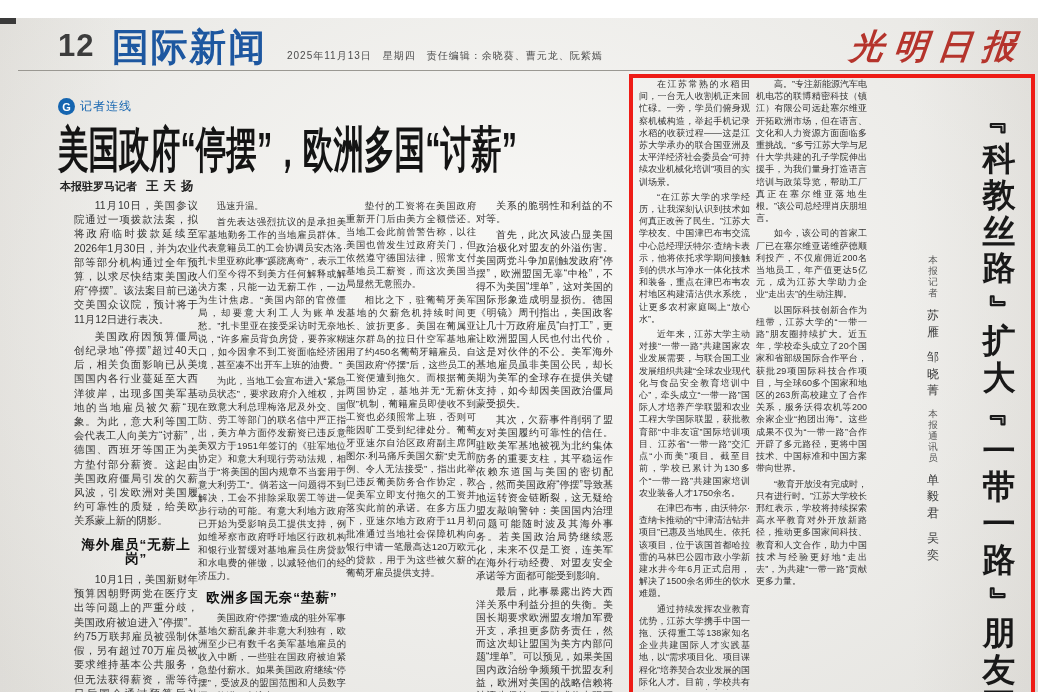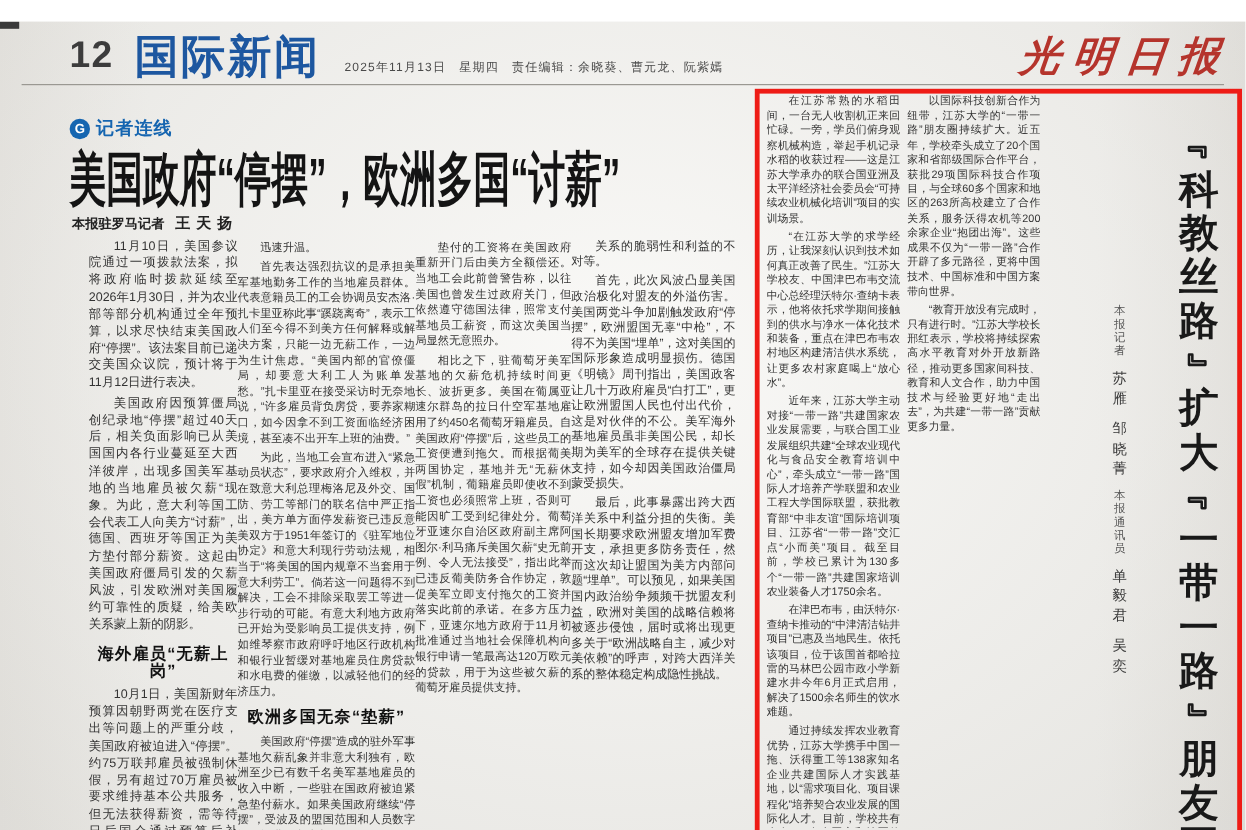--- a/index.html
+++ b/index.html
@@ -15,21 +15,21 @@
   .corner-artifact{position:absolute;left:0;top:0;width:16px;height:6px;background:#3a3a3a;}
   
   .pagenum{position:absolute;left:58px;top:10px;font-size:31px;font-weight:700;color:#3c3c3c;letter-spacing:1px;}
   .section-title{position:absolute;left:112px;top:4px;font-size:36px;font-weight:900;color:#1d57a0;letter-spacing:2px;transform:scale(1.02,1.05);transform-origin:left top;}
   .dateline{position:absolute;left:287px;top:31px;font-size:10px;color:#4a4a4a;letter-spacing:1px;white-space:nowrap;}
   .masthead{position:absolute;right:12px;top:6px;font-size:34px;color:#b5342c;font-family:"Liberation Serif", serif;font-style:italic;font-weight:700;letter-spacing:10px;transform:skewX(-6deg);}
   .header-rule{position:absolute;left:18px;top:52px;width:1002px;height:1px;background:#9a9892;}
   
   .kicker{position:absolute;left:58px;top:80px;display:flex;align-items:center;gap:5px;}
   .kicker-icon{width:17px;height:17px;border-radius:50%;background:#1565b0;color:#fff;font-size:11px;font-weight:700;display:flex;align-items:center;justify-content:center;}
-  .kicker-label{font-size:15px;font-weight:700;color:#1565b0;letter-spacing:1px;}
+  .kicker-label{font-size:12px;font-weight:400;color:#1565b0;letter-spacing:1px;}
   .headline{position:absolute;left:58px;top:99px;font-size:45px;font-weight:900;color:#141414;white-space:nowrap;transform:scale(0.68,1.08);transform-origin:left top;letter-spacing:0px;}
   .main-byline{position:absolute;left:60px;top:160px;font-size:11px;font-weight:700;color:#222;}
   .main-byline .name{font-size:12.5px;letter-spacing:5px;margin-left:6px;text-align:center;}
   
   .cols{position:absolute;left:58px;top:181px;width:571px;height:511px;display:flex;gap:0;overflow:hidden;justify-content:center;}
   .col{overflow:hidden;text-align:justify;}
   .col-1{width:124px;font-size:10.4px;line-height:14.2px;}
   .col-2{width:148px;font-size:9.4px;line-height:13px;}
   .col-3{width:130px;font-size:9.4px;line-height:13px;}
   .col-4{width:137px;font-size:10px;line-height:13px;}
@@ -85,34 +85,37 @@
         <p class="para">美国政府“停摆”造成的驻外军事基地欠薪乱象并非意大利独有，欧洲至少已有数千名美军基地雇员的收入中断，一些驻在国政府被迫紧急垫付薪水。如果美国政府继续“停摆”，受波及的盟国范围和人员数字还可能进一步扩大。</p>
         <p class="para">德国是驻有美军人数和雇员数量最多的欧洲国家。美国政府“停摆”发生后，德国政府果断采取措施，宣布为当地雇员垫薪，</p>
       </div>
     <div class="col col-3">
         <p class="para">垫付的工资将在美国政府重新开门后由美方全额偿还。当地工会此前曾警告称，以往美国也曾发生过政府关门，但依然遵守德国法律，照常支付基地员工薪资，而这次美国当局显然无意照办。</p>
         <p class="para">相比之下，驻葡萄牙美军基地的欠薪危机持续时间更长、波折更多。美国在葡属亚速尔群岛的拉日什空军基地雇用了约450名葡萄牙籍雇员。自美国政府“停摆”后，这些员工的工资便遭到拖欠。而根据葡美两国协定，基地并无“无薪休假”机制，葡籍雇员即使收不到工资也必须照常上班，否则可能因旷工受到纪律处分。葡萄牙亚速尔自治区政府副主席阿图尔·利马痛斥美国欠薪“史无前例、令人无法接受”，指出此举已违反葡美防务合作协定，敦促美军立即支付拖欠的工资并落实此前的承诺。在多方压力下，亚速尔地方政府于11月初批准通过当地社会保障机构向银行申请一笔最高达120万欧元的贷款，用于为这些被欠薪的葡萄牙雇员提供支持。</p>
       </div>
     <div class="col col-4">
         <p class="para">关系的脆弱性和利益的不对等。</p>
         <p class="para">首先，此次风波凸显美国政治极化对盟友的外溢伤害。美国两党斗争加剧触发政府“停摆”，欧洲盟国无辜“中枪”，不得不为美国“埋单”，这对美国的国际形象造成明显损伤。德国《明镜》周刊指出，美国政客让几十万政府雇员“白打工”，更让欧洲盟国人民也付出代价，这是对伙伴的不公。美军海外基地雇员虽非美国公民，却长期为美军的全球存在提供关键支持，如今却因美国政治僵局蒙受损失。</p>
+        <p class="para">其次，欠薪事件削弱了盟友对美国履约可靠性的信任。驻欧美军基地被视为北约集体防务的重要支柱，其平稳运作依赖东道国与美国的密切配合，然而美国政府“停摆”导致基地运转资金链断裂，这无疑给盟友敲响警钟：美国国内治理问题可能随时波及其海外事务。若美国政治局势继续恶化，未来不仅是工资，连美军在海外行动经费、对盟友安全承诺等方面都可能受到影响。</p>
         <p class="para">最后，此事暴露出跨大西洋关系中利益分担的失衡。美国长期要求欧洲盟友增加军费开支，承担更多防务责任，然而这次却让盟国为美方内部问题“埋单”。可以预见，如果美国国内政治纷争频频干扰盟友利益，欧洲对美国的战略信赖将被逐步侵蚀，届时或将出现更多关于“欧洲战略自主，减少对美依赖”的呼声，对跨大西洋关系的整体稳定构成隐性挑战。</p>
       </div>
   </div>
 
   <div class="red-box">
     <div class="red-cols">
       <div class="red-col">
           <p class="para">在江苏常熟的水稻田间，一台无人收割机正来回忙碌。一旁，学员们俯身观察机械构造，举起手机记录水稻的收获过程——这是江苏大学承办的联合国亚洲及太平洋经济社会委员会“可持续农业机械化培训”项目的实训场景。</p>
           <p class="para">“在江苏大学的求学经历，让我深刻认识到技术如何真正改善了民生。”江苏大学校友、中国津巴布韦交流中心总经理沃特尔·查纳卡表示，他将依托求学期间接触到的供水与净水一体化技术和装备，重点在津巴布韦农村地区构建清洁供水系统，让更多农村家庭喝上“放心水”。</p>
           <p class="para">近年来，江苏大学主动对接“一带一路”共建国家农业发展需要，与联合国工业发展组织共建“全球农业现代化与食品安全教育培训中心”，牵头成立“一带一路”国际人才培养产学联盟和农业工程大学国际联盟，获批教育部“中非友谊”国际培训项目、江苏省“一带一路”交汇点“小而美”项目。截至目前，学校已累计为130多个“一带一路”共建国家培训农业装备人才1750余名。</p>
           <p class="para">在津巴布韦，由沃特尔·查纳卡推动的“中津清洁钻井项目”已惠及当地民生。依托该项目，位于该国首都哈拉雷的马林巴公园市政小学新建水井今年6月正式启用，解决了1500余名师生的饮水难题。</p>
           <p class="para">通过持续发挥农业教育优势，江苏大学携手中国一拖、沃得重工等138家知名企业共建国际人才实践基地，以“需求项目化、项目课程化”培养契合农业发展的国际化人才。目前，学校共有来自100多个国家和地区的3000余名留学生在校学习，其中来自“一带一路”共建国家的学生超过1500人，且60%集中于农业工程、机械工程、电气工程等22个涉农工科专业。</p>
         </div>
       <div class="red-col">
+          <p class="para">高。”专注新能源汽车电机电芯的联博精密科技（镇江）有限公司远赴塞尔维亚开拓欧洲市场，但在语言、文化和人力资源方面面临多重挑战。“多亏江苏大学与尼什大学共建的孔子学院伸出援手，为我们量身打造语言培训与政策导览，帮助工厂真正在塞尔维亚落地生根。”该公司总经理肖庆朋坦言。</p>
+          <p class="para">如今，该公司的首家工厂已在塞尔维亚诺维萨德顺利投产，不仅雇佣近200名当地员工，年产值更达5亿元，成为江苏大学助力企业“走出去”的生动注脚。</p>
           <p class="para">以国际科技创新合作为纽带，江苏大学的“一带一路”朋友圈持续扩大。近五年，学校牵头成立了20个国家和省部级国际合作平台，获批29项国际科技合作项目，与全球60多个国家和地区的263所高校建立了合作关系，服务沃得农机等200余家企业“抱团出海”。这些成果不仅为“一带一路”合作开辟了多元路径，更将中国技术、中国标准和中国方案带向世界。</p>
           <p class="para">“教育开放没有完成时，只有进行时。”江苏大学校长邢红表示，学校将持续探索高水平教育对外开放新路径，推动更多国家间科技、教育和人文合作，助力中国技术与经验更好地“走出去”，为共建“一带一路”贡献更多力量。</p>
         </div>
     </div>
     <div class="vbyline">
       <div class="vgroup vlabel">
           <div class="vchar">本</div>
           <div class="vchar">报</div>
           <div class="vchar">记</div>
           <div class="vchar">者</div>

